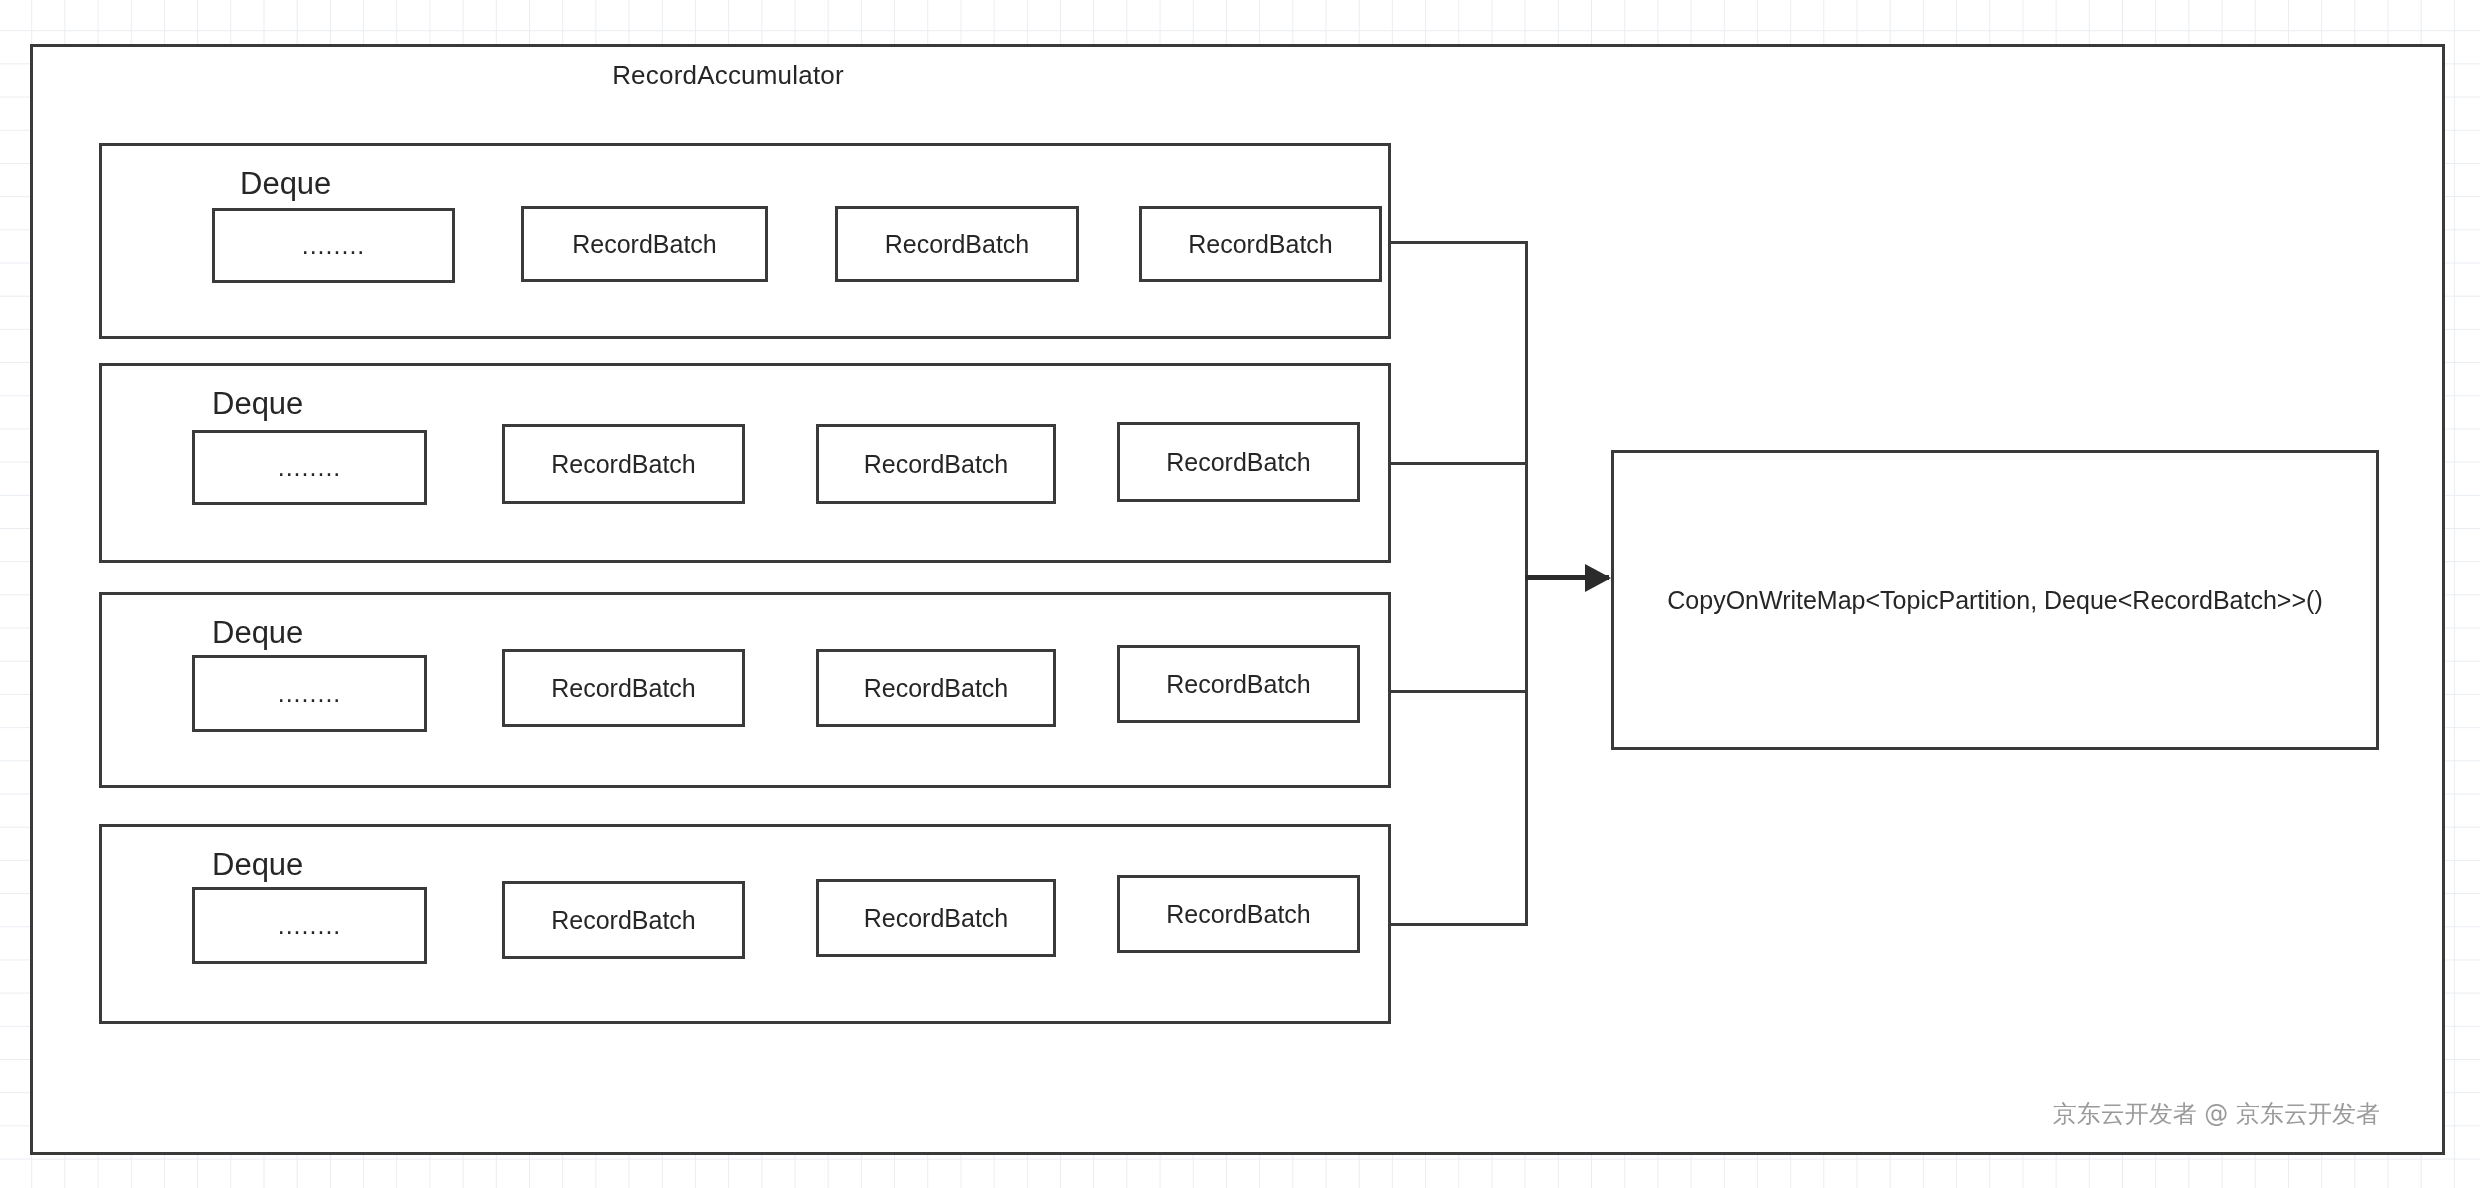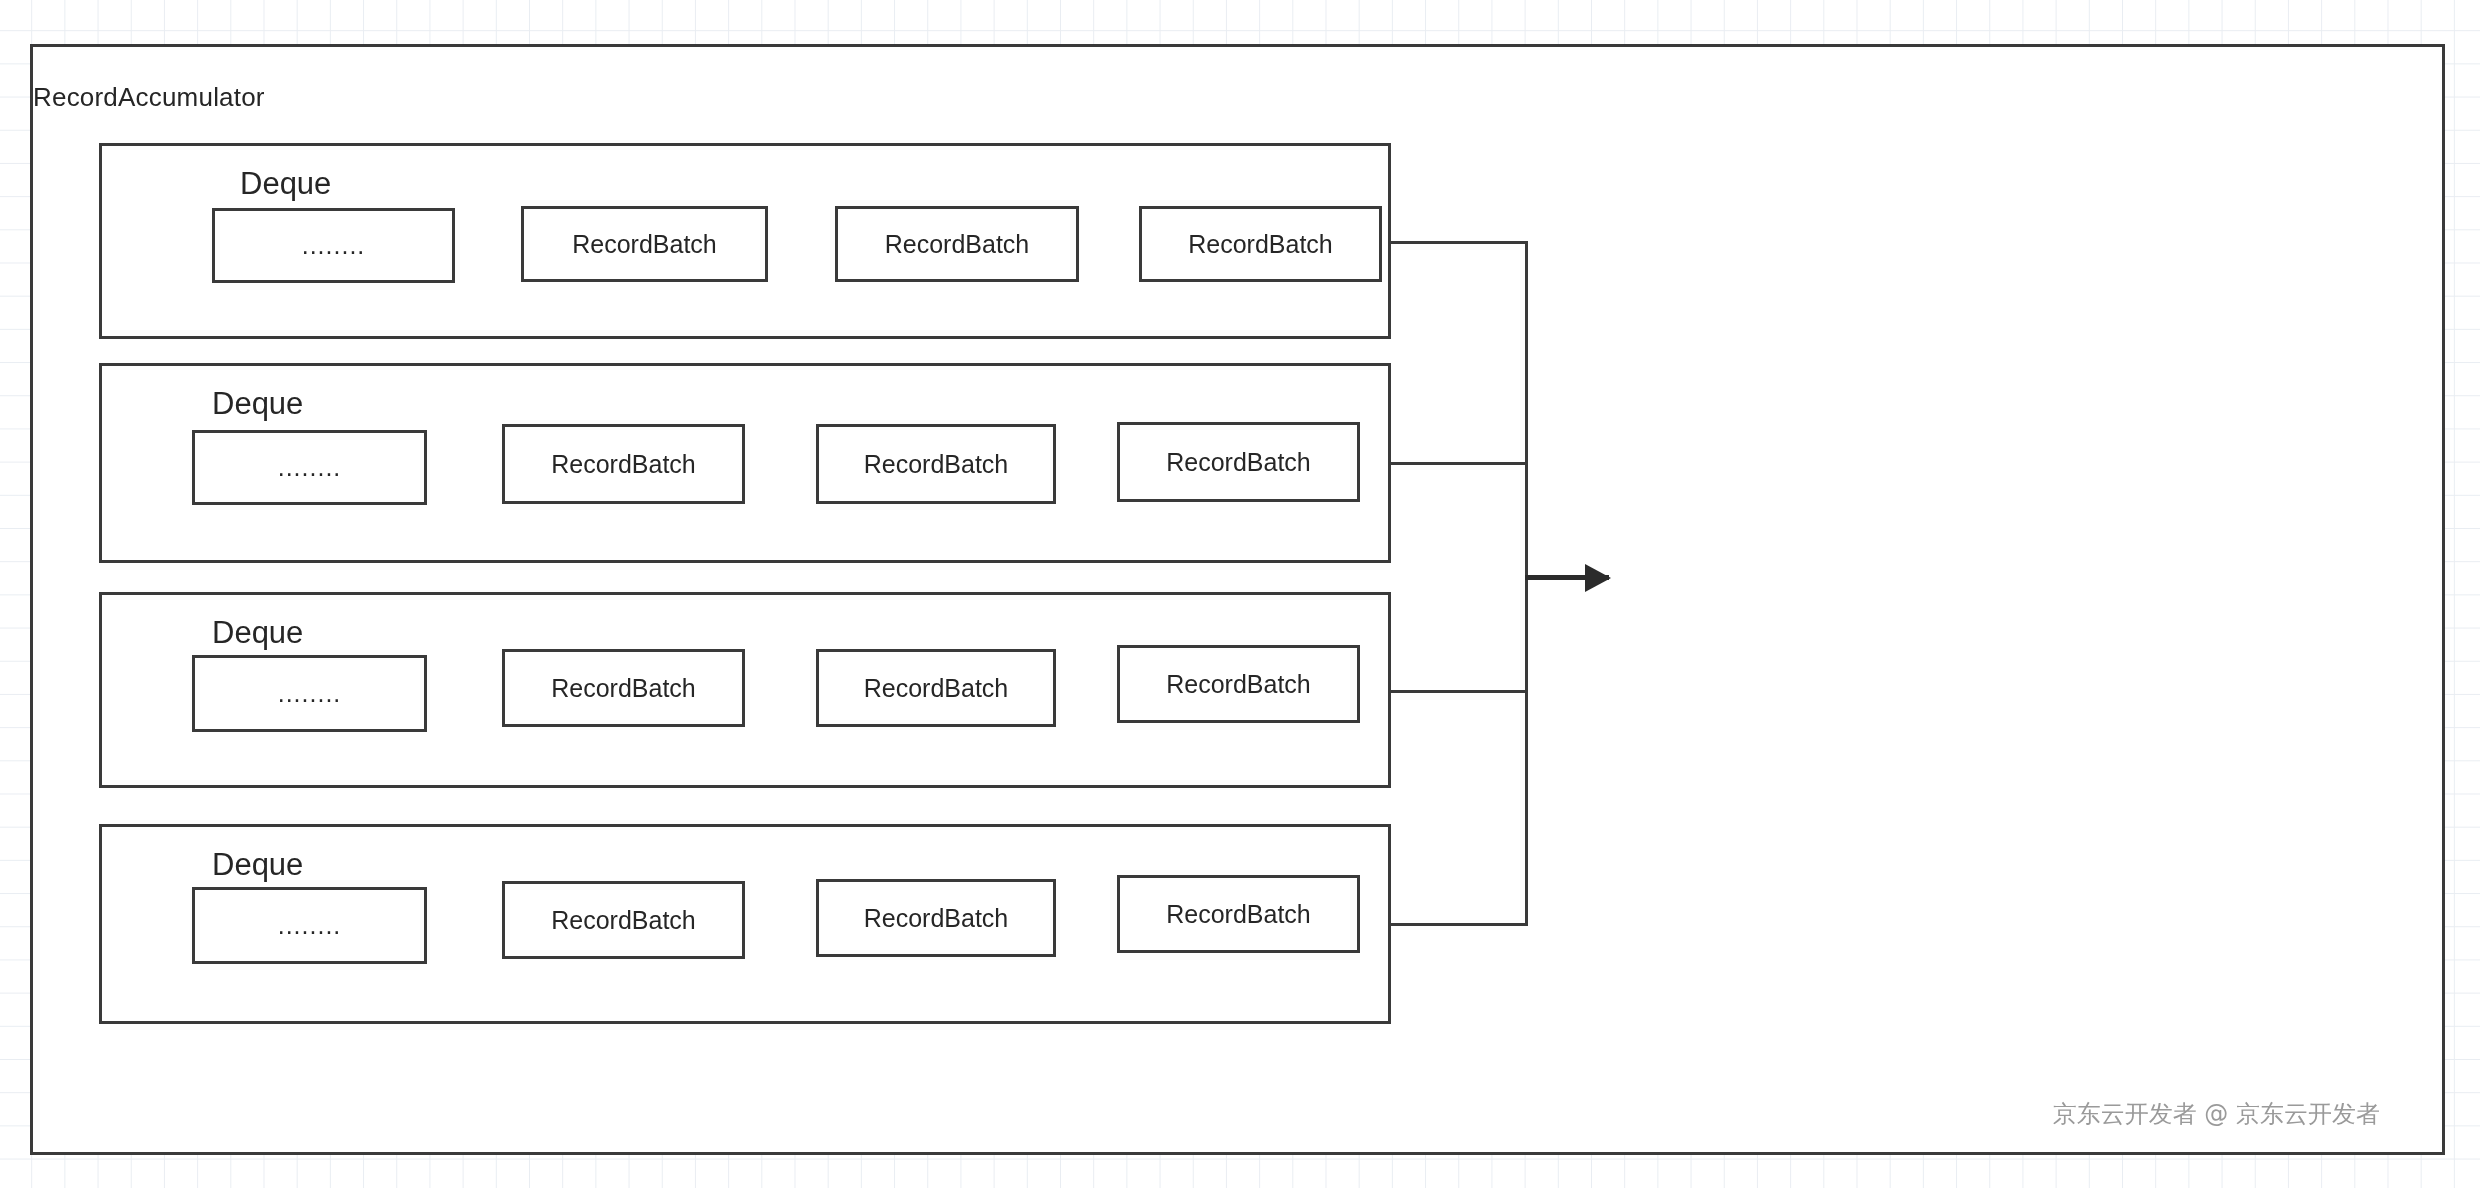--- a/index.html
+++ b/index.html
@@ -32,22 +32,22 @@
     border: 3px solid #3a3a3a;
     background: #ffffff;
     box-sizing: border-box;
   }
 
   .title-block {
     position: absolute;
     left: 0;
     top: 10px;
     width: 1390px;
+    text-align: center;
     line-height: 1.45;
-    margin-top: 22px;
   }
   .title-line {
     display: block;
     font-size: 26px;
     color: #262626;
     letter-spacing: 0.2px;
   }
 
   
   .deque-row {
@@ -181,17 +181,20 @@
     <div class="wire-h" style="left:1358px; top:194px; width:137px;"></div>
     <div class="wire-h" style="left:1358px; top:415px; width:137px;"></div>
     <div class="wire-h" style="left:1358px; top:643px; width:137px;"></div>
     <div class="wire-h" style="left:1358px; top:876px; width:137px;"></div>
 
     <div class="wire-v" style="left:1492px; top:194px; height:685px;"></div>
 
     <div class="arrow-line" style="left:1492px; top:528px; width:84px;"></div>
     <div class="arrow-head" style="left:1552px; top:517px;"></div>
 
+    <div class="map-box" style="left:1578px; top:403px; width:768px; height:300px;">
+      <span class="map-label">CopyOnWriteMap&lt;TopicPartition, Deque&lt;RecordBatch&gt;&gt;()</span>
+    </div>
 
     <span class="watermark">京东云开发者 @ 京东云开发者</span>
 
   </div>
 </div>
 
 </body></html>

